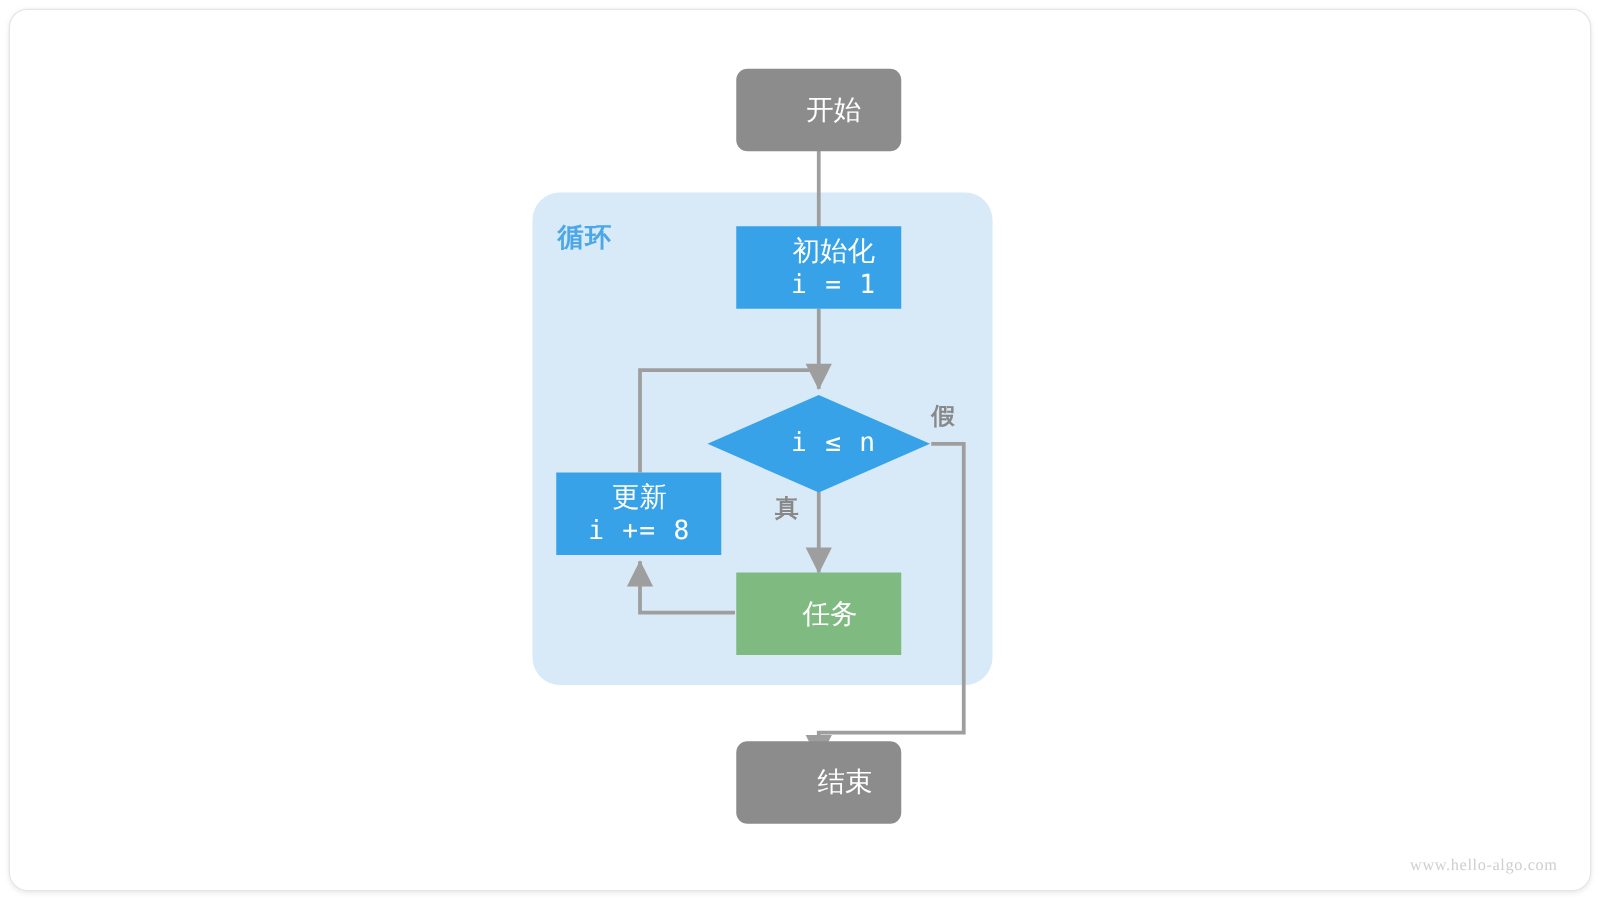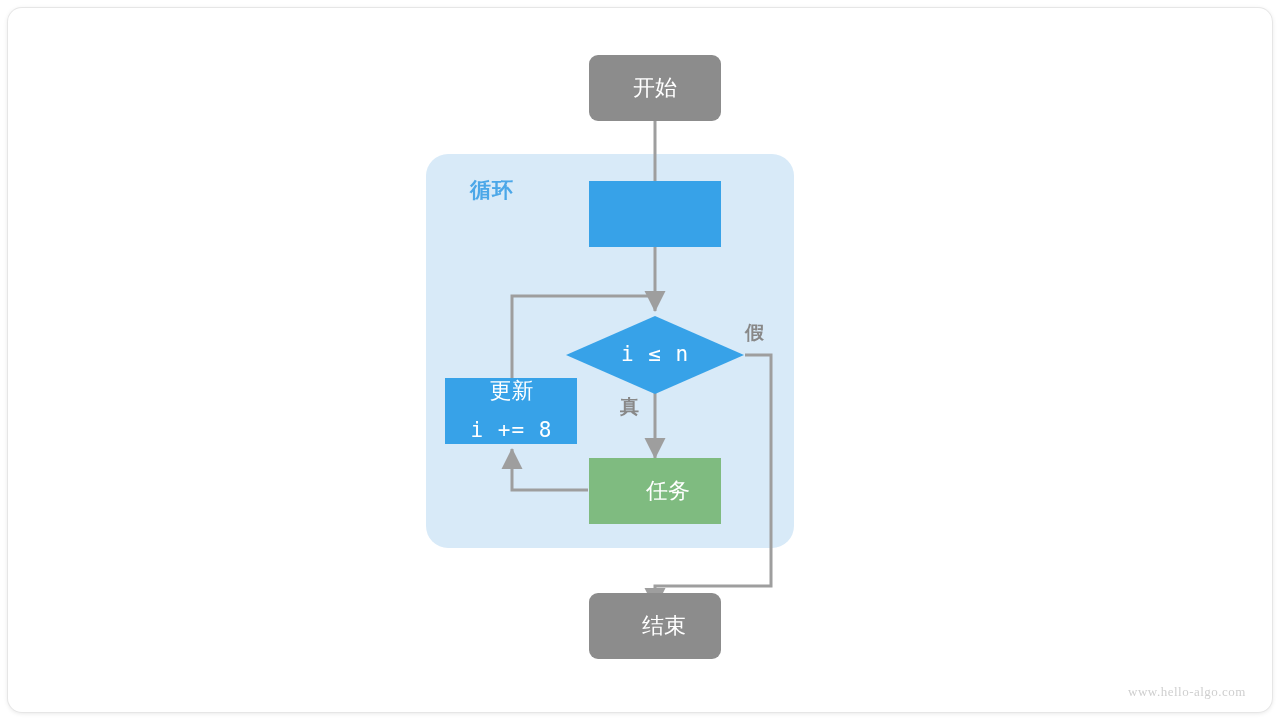--- a/index.html
+++ b/index.html
@@ -45,20 +45,21 @@
   .node-label {
     position: absolute;
     display: flex;
     flex-direction: column;
     align-items: center;
     justify-content: center;
     color: #ffffff;
     text-align: center;
     pointer-events: none;
     line-height: 1.22;
+    margin-left: 12px;
   }
   .node-label .cn {
     font-family: "Liberation Sans", "DejaVu Sans", sans-serif;
     font-size: 22px;
     font-weight: 400;
   }
   .node-label .code {
     font-family: "DejaVu Sans Mono", "Liberation Mono", monospace;
     font-size: 21px;
     letter-spacing: 1px;
@@ -67,21 +68,21 @@
   .edge-label {
     position: absolute;
     color: #888888;
     font-family: "Liberation Sans", "DejaVu Sans", sans-serif;
     font-size: 19px;
     font-weight: bold;
   }
 
   #loop-title {
     position: absolute;
-    left: 462px;
+    left: 438px;
     top: 168px;
     color: #4BA7E8;
     font-family: "Liberation Sans", "DejaVu Sans", sans-serif;
     font-size: 21px;
     font-weight: bold;
     letter-spacing: 1px;
   }
 
   #watermark {
     position: absolute;
@@ -130,31 +131,35 @@
 
       <rect x="581" y="450" width="132" height="66" fill="#7FBB80"></rect>
 
       <rect x="581" y="585" width="132" height="66" rx="9" ry="9" fill="#8C8C8C"></rect>
     </svg>
 
     <div class="node-label" style="left:581px; top:47px; width:132px; height:66px;">
       <span class="cn">开始</span>
     </div>
 
+    <div class="node-label" style="left:581px; top:173px; width:132px; height:66px;">
+      <span class="cn">初始化</span>
+      <span class="code">i = 1</span>
+    </div>
 
     <div class="node-label" style="left:558px; top:308px; width:178px; height:78px;text-align:right;">
       <span class="code">i ≤ n</span>
     </div>
 
-    <div class="node-label" style="left:449px; top:370px; width:109px; height:66px;justify-content:space-between;">
+    <div class="node-label" style="left:437px; top:370px; width:109px; height:66px;">
       <span class="cn">更新</span>
       <span class="code">i += 8</span>
     </div>
 
-    <div class="node-label" style="left:580px; top:450px; width:160px; height:66px;">
+    <div class="node-label" style="left:564px; top:450px; width:160px; height:66px;">
       <span class="cn">任务</span>
     </div>
 
     <div class="node-label" style="left:581px; top:585px; width:150px; height:66px;">
       <span class="cn">结束</span>
     </div>
 
     <div class="edge-label" style="left:612px; top:386px;">真</div>
 
     <div class="edge-label" style="left:737px; top:312px;">假</div>

